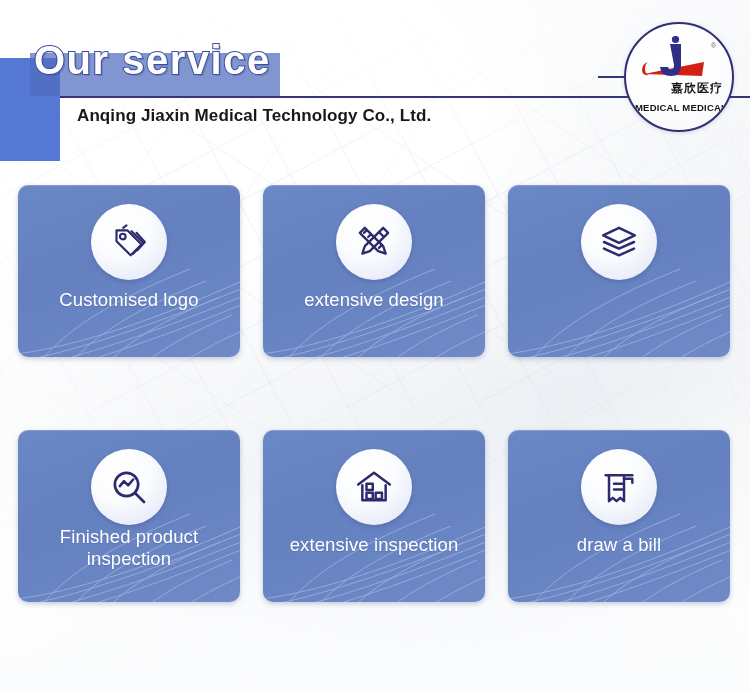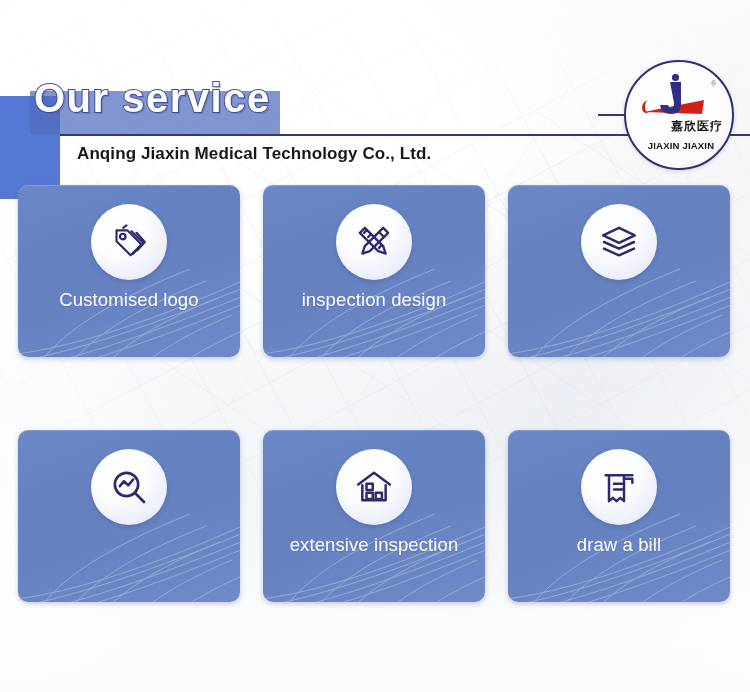--- a/index.html
+++ b/index.html
@@ -36,21 +36,21 @@
     position: absolute;
     inset: 0;
     z-index: 2;
     background:
       linear-gradient(to bottom, rgba(255,255,255,.55) 0%, rgba(255,255,255,.10) 22%, rgba(255,255,255,.05) 55%, rgba(255,255,255,.75) 88%, #fbfcfd 100%),
       linear-gradient(to right, rgba(255,255,255,.65) 0%, rgba(255,255,255,0) 26%, rgba(255,255,255,0) 74%, rgba(255,255,255,.35) 100%);
     pointer-events: none;
   }
 
   
-  #header { position: absolute; left: 0; top: 0; width: 750px; height: 172px; z-index: 5; margin-top: 38px; }
+  #header { position: absolute; left: 0; top: 0; width: 750px; height: 172px; z-index: 5; }
 
   #title-block-left {
     position: absolute;
     left: 0; top: 58px;
     width: 60px; height: 103px;
     background: #5578d4;
   }
 
   #title-band {
     position: absolute;
@@ -221,21 +221,21 @@
     <svg id="logo-mark" viewBox="0 0 110 46">
 
       <path d="M18 38 L78 26 L76 40 Z" fill="#d32015"></path>
       <path d="M22 26 q-6 2 -6 8 q0 6 7 5 q-4 -1 -4 -6 q0 -5 3 -7 Z" fill="#d32015"></path>
 
       <path d="M44 8 h11 v22 q0 10 -10 10 q-10 0 -11 -9 h8 q1 3 3 3 q3 0 3 -5 Z" fill="#2f2f85"></path>
       <circle cx="49.5" cy="3.5" r="3.6" fill="#2f2f85"></circle>
       <text x="85" y="12" font-size="7" fill="#6a6a6a" font-family="'Liberation Sans',sans-serif">®</text>
     </svg>
     <div id="logo-cn">嘉欣医疗</div>
-    <div id="logo-en">JIAXIN JIAXIN</div>
+    <div id="logo-en">MEDICAL MEDICAL</div>
   </div>
 </div>
 
 <div id="grid">
 
   <div class="card">
     <svg class="card-mesh" viewBox="0 0 230 112">
       <g fill="none" stroke="#b9cbe8" stroke-width="1">
         <path d="M-10 96 C 50 86 130 60 240 14"></path>
           <path d="M-10 104 C 50 94 130 68 240 22"></path>
@@ -279,21 +279,21 @@
 
         <path d="M35 7 l6 6 -22 22 -9 3 3 -9 Z"></path>
         <path d="M30 12 l6 6"></path>
 
         <path d="M13 7 l-6 6 22 22 9 3 -3 -9 Z"></path>
         <path d="M12 13 l3 -3"></path>
           <path d="M17 18 l3 -3"></path>
           <path d="M30 31 l3 -3"></path>
       </svg>
     </div>
-    <div class="card-label">inspection design</div>
+    <div class="card-label">extensive design</div>
   </div>
 
   <div class="card">
     <svg class="card-mesh" viewBox="0 0 230 112">
       <g fill="none" stroke="#b9cbe8" stroke-width="1">
         <path d="M-10 96 C 50 86 130 60 240 14"></path>
           <path d="M-10 104 C 50 94 130 68 240 22"></path>
         <path d="M-10 112 C 50 102 130 76 240 30"></path>
           <path d="M-10 88 C 55 80 135 54 240 6"></path>
         <path d="M10 112 C 30 70 90 34 170 2"></path>
@@ -326,20 +326,22 @@
         <path d="M145 112 C 156 98 182 82 222 64"></path>
       </g>
     </svg>
     <div class="icon-circle">
       <svg viewBox="0 0 48 48" fill="none" stroke="#2d2a6e" stroke-width="3.2" stroke-linecap="round" stroke-linejoin="round">
         <circle cx="21" cy="21" r="14"></circle>
         <path d="M31.5 31.5 L42 42"></path>
         <path d="M13 23 L18 17 23 22 29 15" stroke-width="3"></path>
       </svg>
     </div>
+    <div class="card-label two-line" style="white-space:pre-line">Finished product
+inspection</div>
   </div>
 
   <div class="card">
     <svg class="card-mesh" viewBox="0 0 230 112">
       <g fill="none" stroke="#b9cbe8" stroke-width="1">
         <path d="M-10 96 C 50 86 130 60 240 14"></path>
           <path d="M-10 104 C 50 94 130 68 240 22"></path>
         <path d="M-10 112 C 50 102 130 76 240 30"></path>
           <path d="M-10 88 C 55 80 135 54 240 6"></path>
         <path d="M10 112 C 30 70 90 34 170 2"></path>

